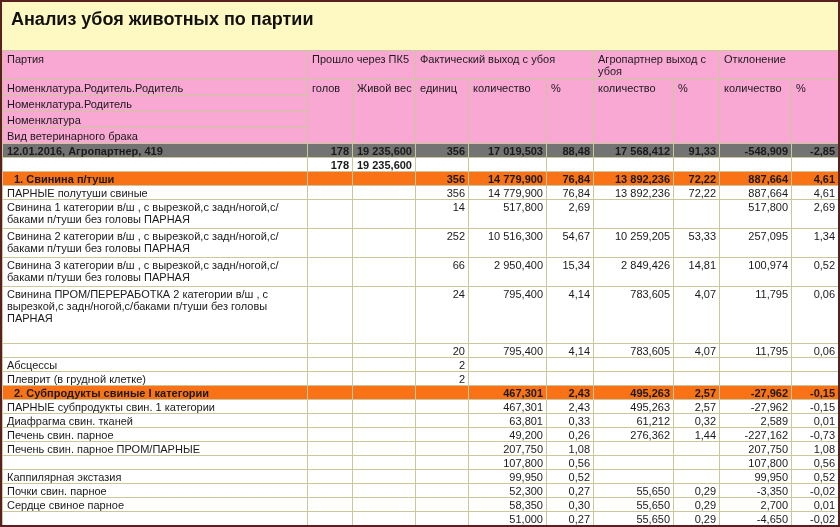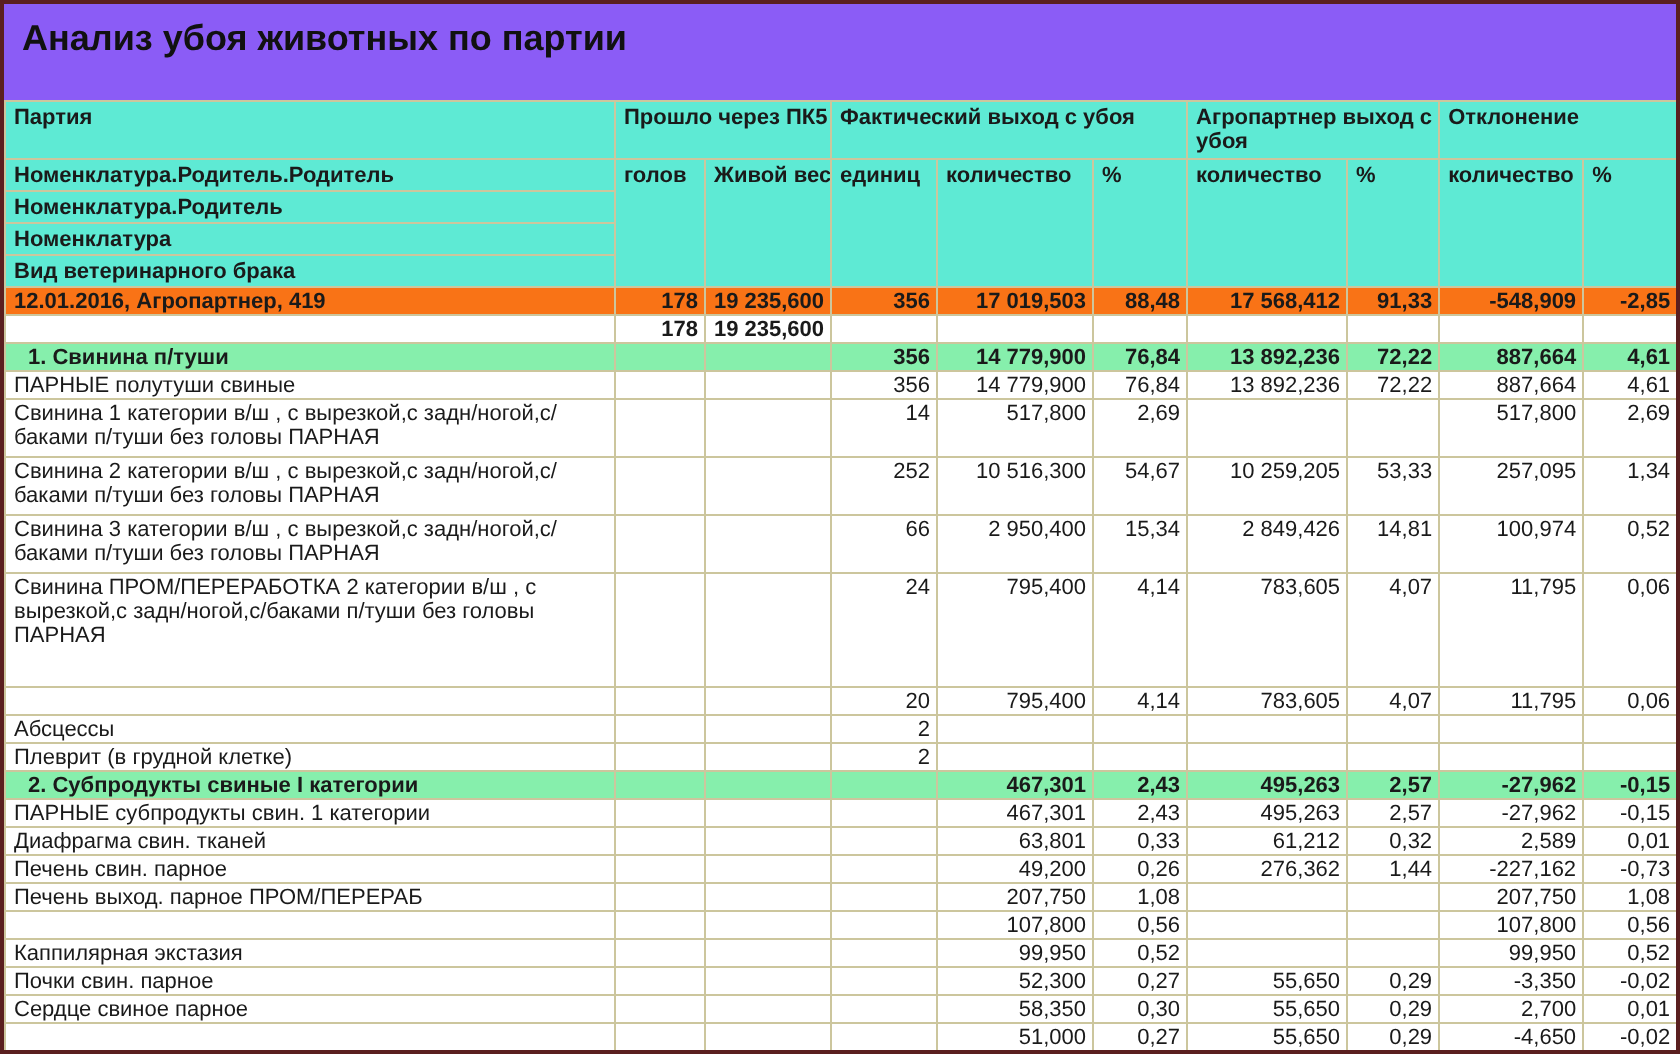--- a/index.html
+++ b/index.html
@@ -1,46 +1,46 @@
 <!DOCTYPE html>
 <html><head>
 <meta charset="utf-8">
 <style>
   * { margin:0; padding:0; box-sizing:border-box; }
   body { font-family:"Liberation Sans", sans-serif; background:#888; }
   .window {
     position:relative; width:840px; height:527px;
     background:#fdfdf6; border:2px solid #5a1f1f; overflow:hidden;
   }
-  .title-area { height:48px; background:#8b5cf6; padding:7px 0 0 9px; }
+  .title-area { height:48px; background:#fef9c3; padding:7px 0 0 9px; }
   .title { font-size:18px; font-weight:bold; color:#111; letter-spacing:0px; }
 
   table.report { border-collapse:collapse; table-layout:fixed; width:836px; }
   table.report td, table.report th {
     border:1px solid #ccc69d; font-size:11px; line-height:12px;
     vertical-align:top; overflow:hidden; color:#1a1a1a;
   }
-  thead th { background:#5eead4; font-weight:bold; text-align:left; padding:2px 3px 1px 4px; }
+  thead th { background:#f9a8d4; font-weight:normal; text-align:left; padding:2px 3px 1px 4px; }
   thead tr.group-row th { height:29px; }
   thead tr.sub-row th { height:14px; }
   .nw { white-space:nowrap; }
 
   td.lbl { text-align:left; padding:1px 2px 0 4px; }
   td.num { text-align:right; padding:1px 3px 0 2px; white-space:nowrap; }
   .ind0 { padding-left:4px; }
   .ind1 { padding-left:17px; }
   .ind2 { padding-left:29px; }
   .ind3 { padding-left:41px; }
   .ind4 { padding-left:56px;margin-left:18px; }
 
   tr.s14 { height:14px; } tr.s13 { height:13px; } tr.s11 { height:11px; }
   tr.s29 { height:29px; } tr.s41 { height:57px; }
   tr.bold td { font-weight:bold; }
-  tr.bg-group td { background:#f97316; }
-  tr.bg-sub td { background:#86efac;padding-left:11px; }
+  tr.bg-group td { background:#737373; }
+  tr.bg-sub td { background:#f97316;padding-left:11px; }
   tr.bg-white td { background:#ffffff; }
   td.red { color:#c80000; }
 </style>
 </head>
 <body>
 
 <div class="window">
   <div class="title-area">
     <div class="title">Анализ убоя животных по партии</div>
   </div>
@@ -263,21 +263,21 @@
           <td class="num"></td>
           <td class="num"></td>
           <td class="num">49,200</td>
           <td class="num">0,26</td>
           <td class="num">276,362</td>
           <td class="num">1,44</td>
           <td class="num red">-227,162</td>
           <td class="num red">-0,73</td>
         </tr>
         <tr class="s13 bg-white">
-          <td class="lbl ind3">Печень выход. парное ПРОМ/ПЕРЕРАБ</td>
+          <td class="lbl ind3">Печень свин. парное ПРОМ/ПАРНЫЕ</td>
           <td class="num"></td>
           <td class="num"></td>
           <td class="num"></td>
           <td class="num">207,750</td>
           <td class="num">1,08</td>
           <td class="num"></td>
           <td class="num"></td>
           <td class="num">207,750</td>
           <td class="num">1,08</td>
         </tr>

